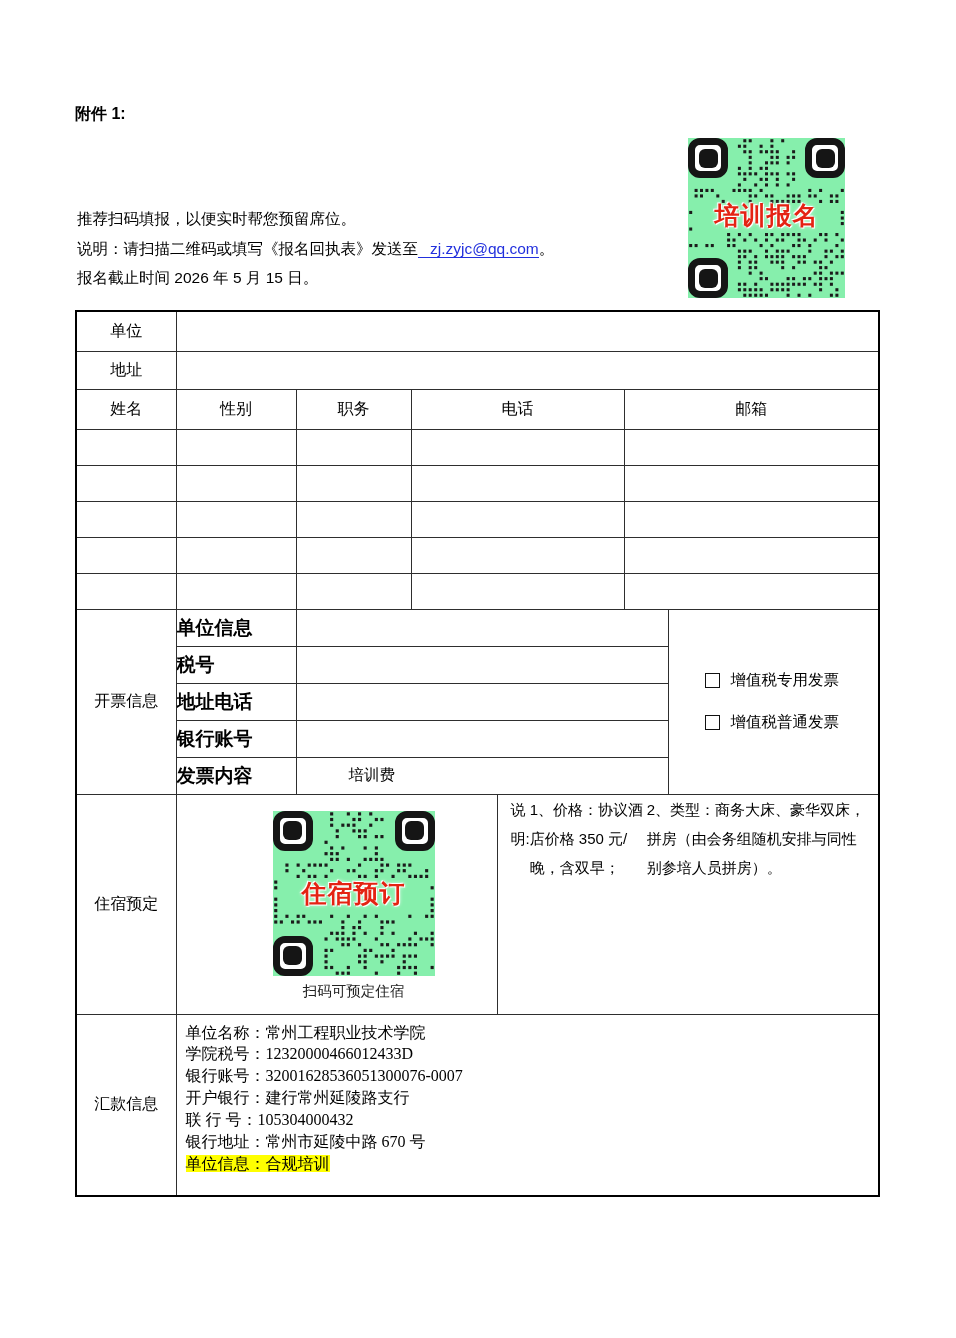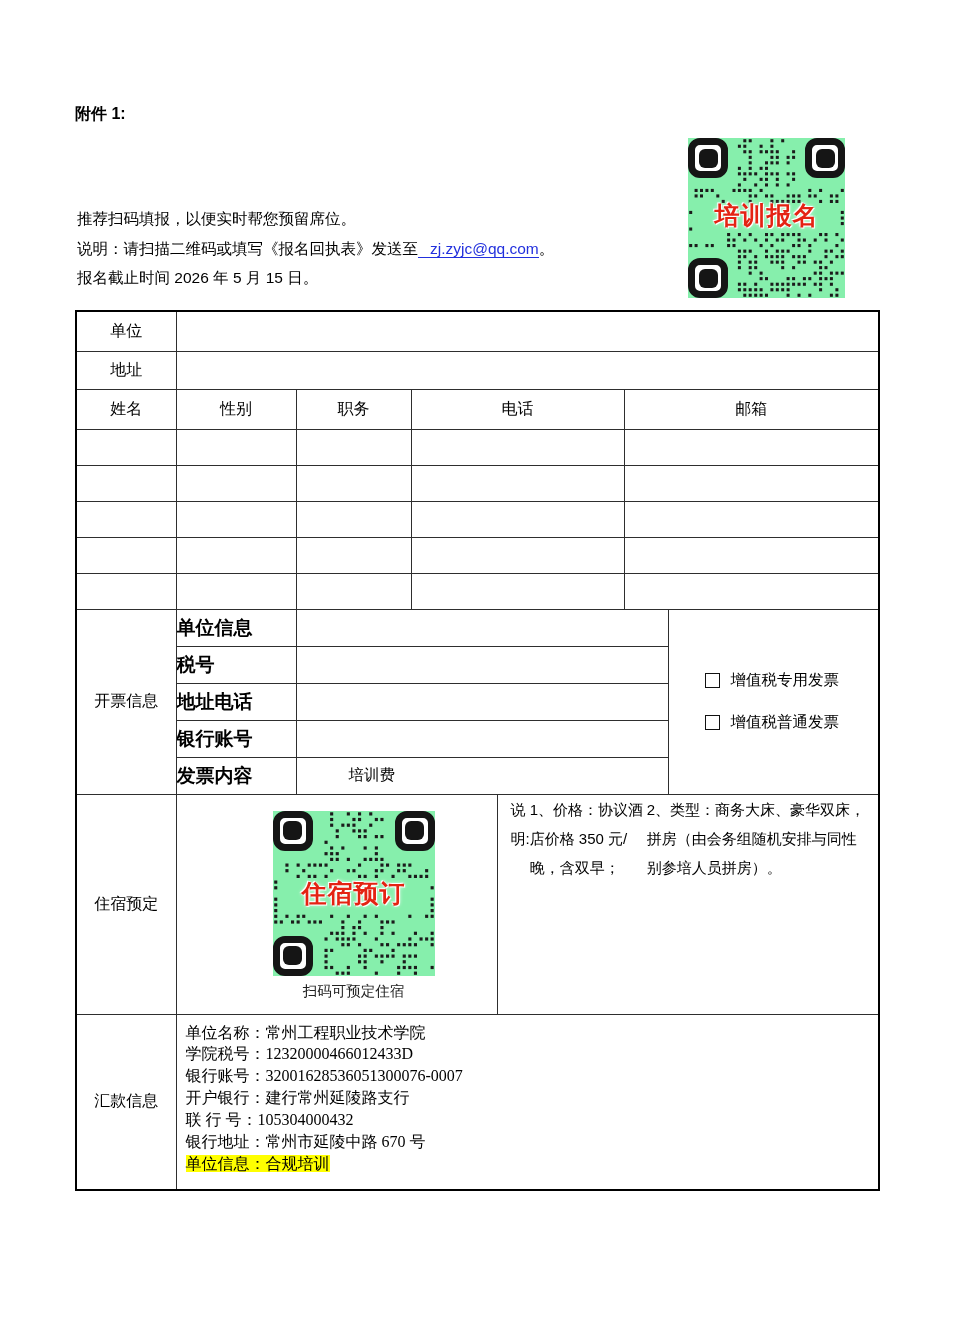--- a/index.html
+++ b/index.html
@@ -42,21 +42,21 @@
   .cbx-row{display:flex;align-items:center;cursor:pointer;}
   .cbx{width:13px;height:13px;border:1.5px solid #111;display:inline-block;margin-right:11px;background:#fff;flex:0 0 auto;}
 
   td.acc-cell{vertical-align:top;}
   .acc-flex{display:flex;height:219px;}
   .acc-left{width:320px;border-right:1.8px solid var(--line);flex:0 0 auto;}
   .acc-caption{width:162px;margin:6px 0 0 96px;text-align:center;font-family:"Liberation Serif","DejaVu Serif",serif;font-size:14.5px;color:#222;}
   .acc-right{flex:1;display:flex;flex-direction:row;justify-content:center;padding:0 12px 14px 13px;font-size:15px;line-height:29px;}
 
   td.remit-cell{vertical-align:top;}
-  .remit{font-family:"Liberation Serif","DejaVu Serif",serif;font-size:16px;line-height:21.9px;padding:7px 6px 14px 9px;}
+  .remit{font-family:"Liberation Serif","DejaVu Serif",serif;font-size:16px;line-height:21.9px;padding:7px 6px 20px 9px;}
   .hl{background:var(--highlight-yellow);}
 </style>
 </head>
 <body>
 
 <div class="page">
 
   <div class="attachment">附件 1:</div>
 
 

